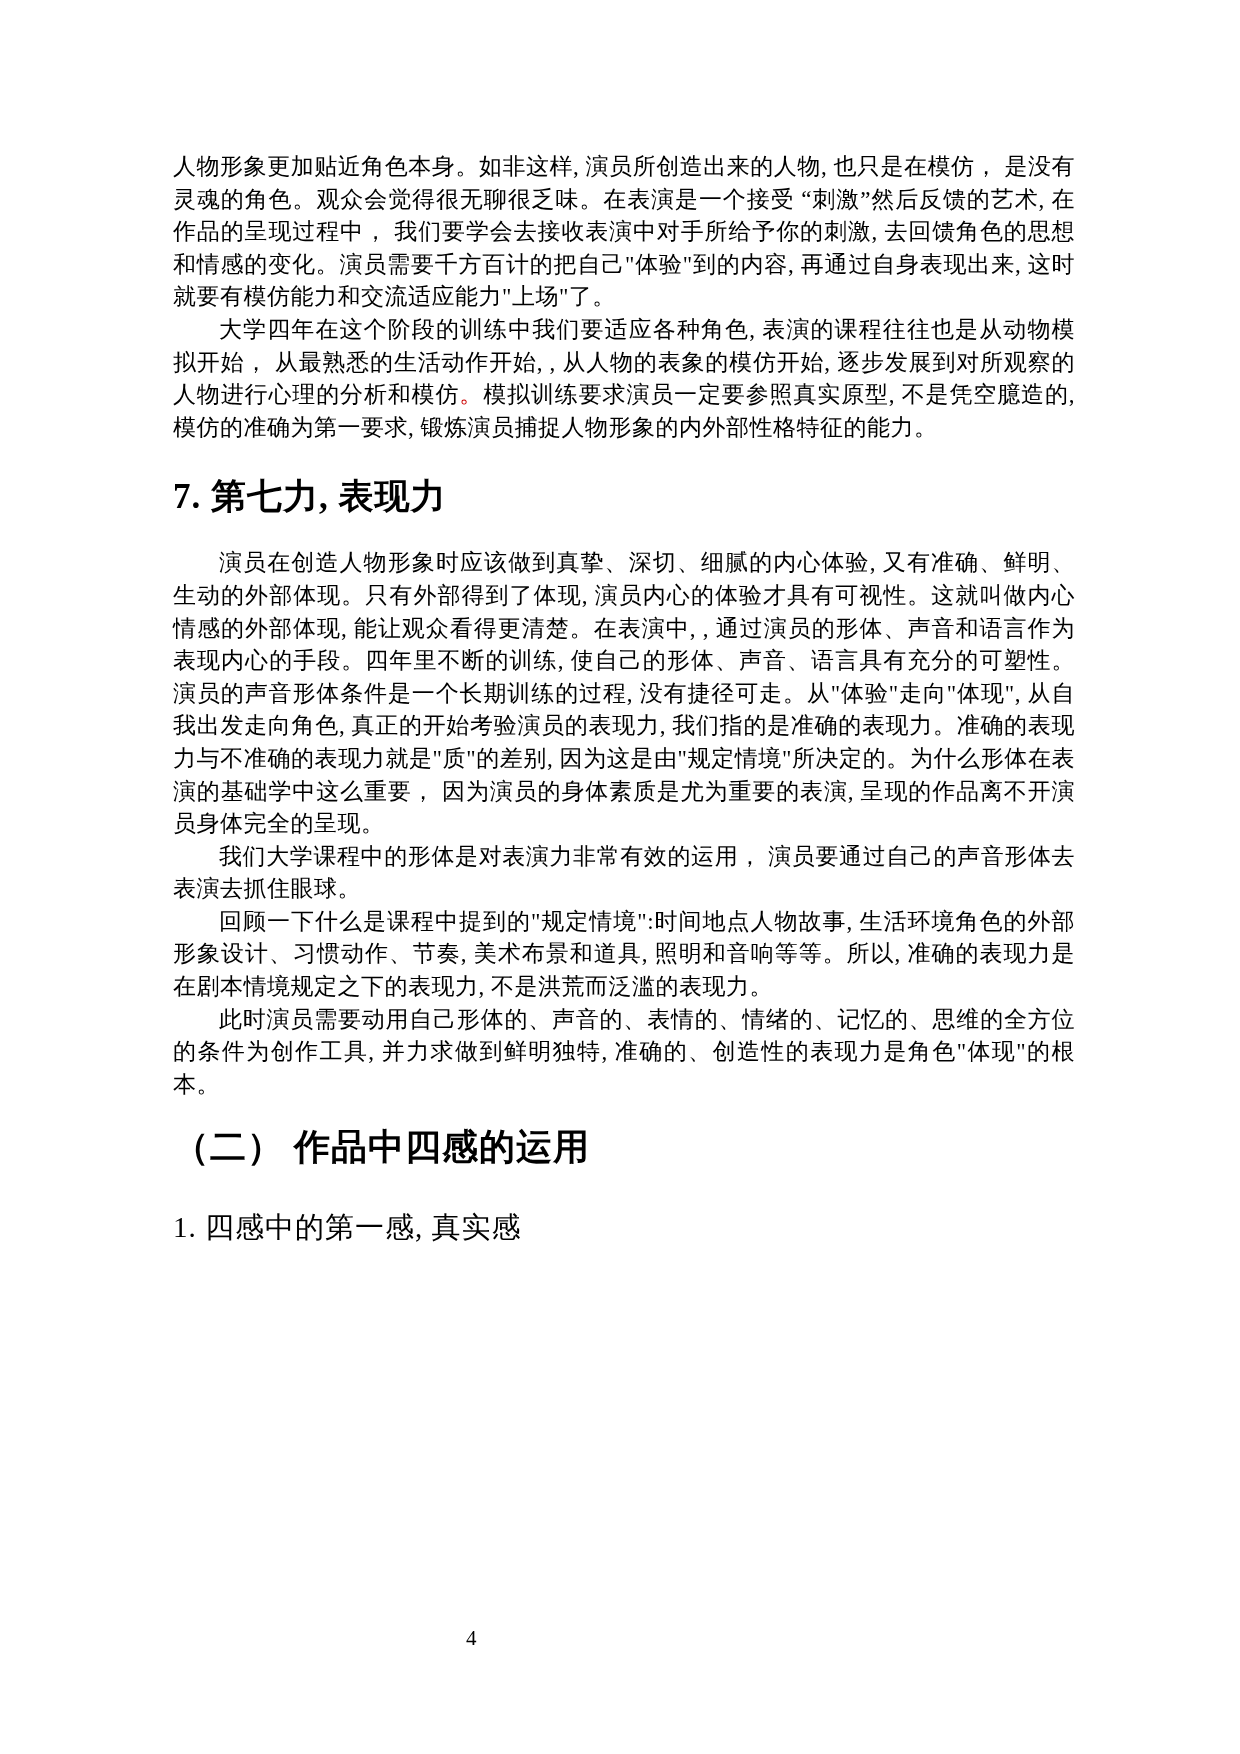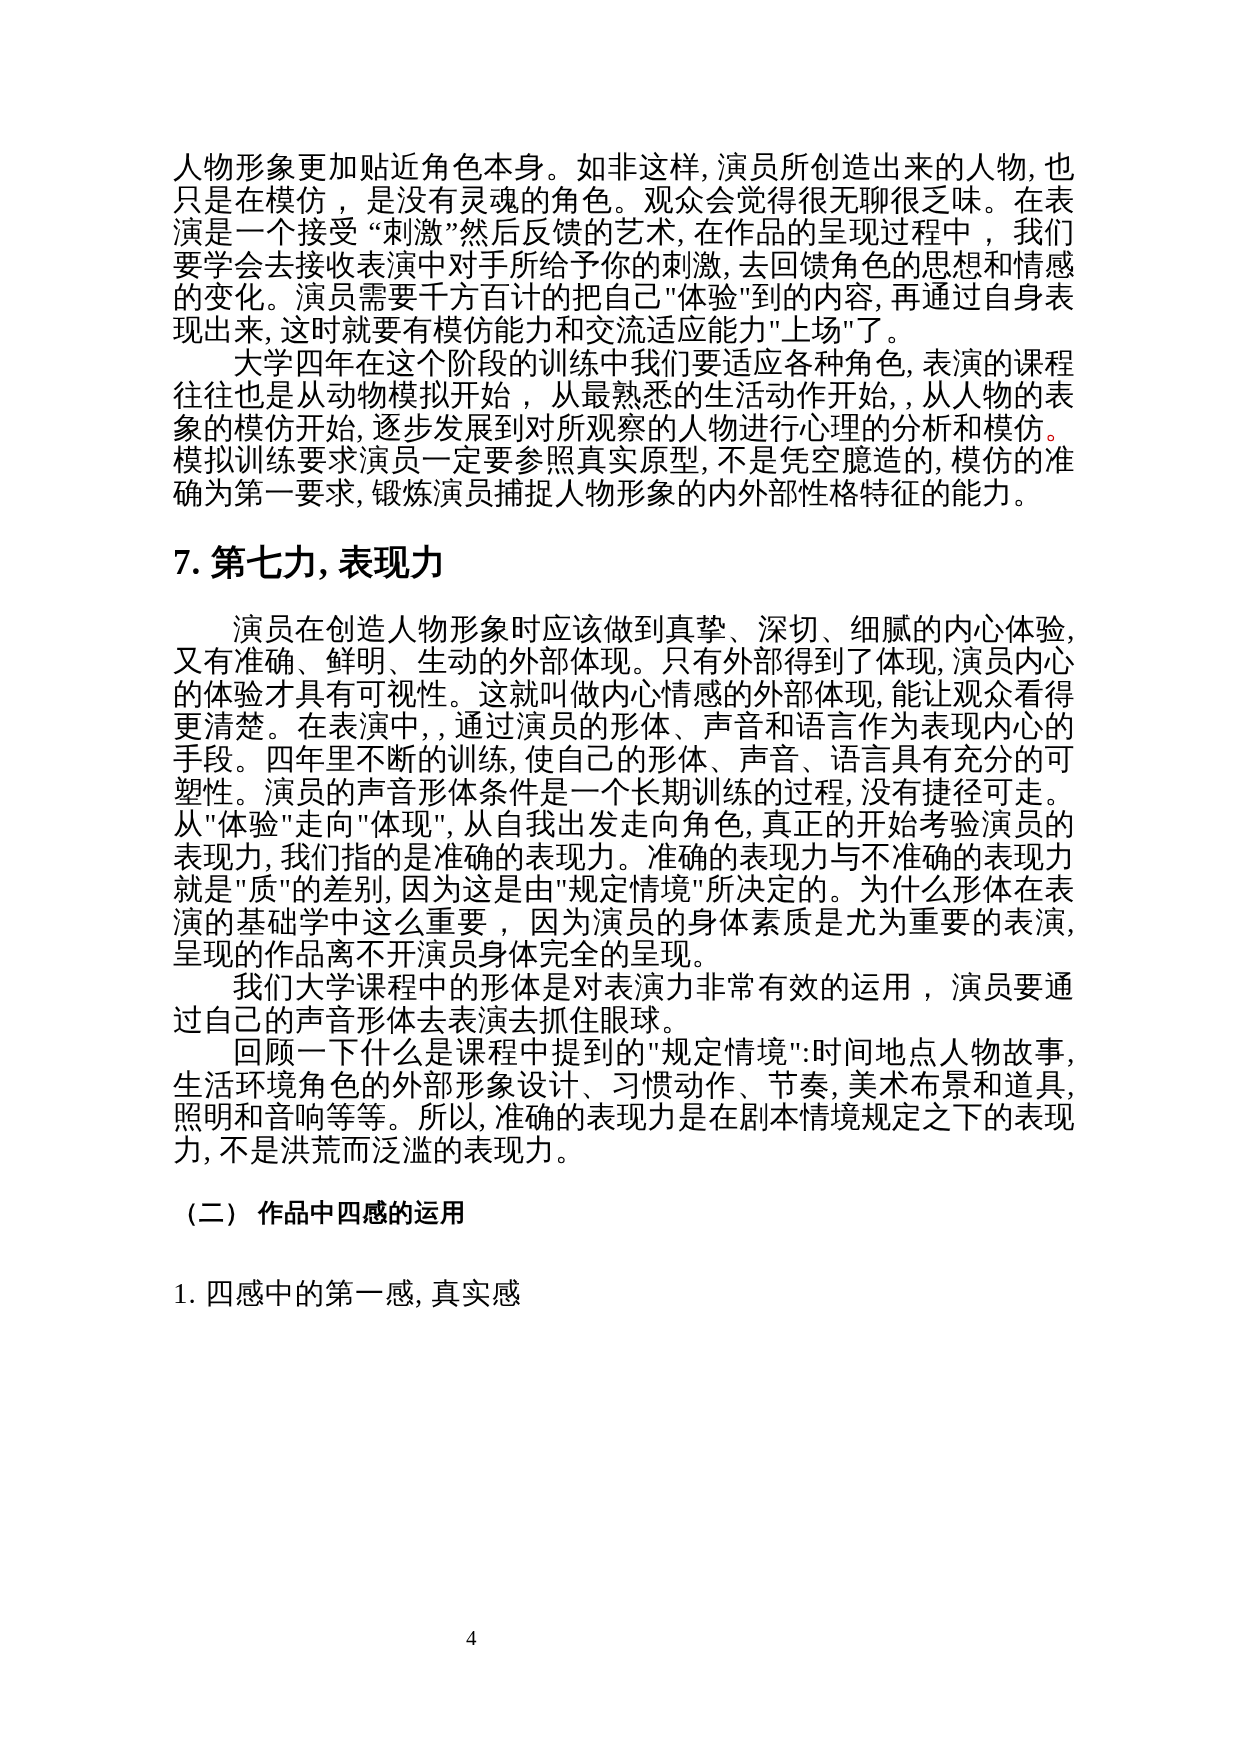--- a/index.html
+++ b/index.html
@@ -17,41 +17,41 @@
     font-family: "Liberation Serif", "DejaVu Serif", serif;
   }
   .content {
     position: absolute;
     left: 173px;
     top: 151px;
     width: 902px;
   }
   .para {
     margin: 0;
-    font-size: 30px;
+    font-size: 23px;
     line-height: 32.6px;
     text-align: justify;
     letter-spacing: 0.5px;
   }
   .indent {
     text-indent: 2em;
   }
   .red-mark {
     color: #cc0000;
   }
   .heading-num {
     margin: 32px 0 29px 0;
     font-size: 35px;
     line-height: 42px;
     font-weight: 700;
     letter-spacing: 1px;
   }
   .heading-section {
     margin: 25px 0 0 0;
-    font-size: 25px;
+    font-size: 36px;
     line-height: 42px;
     font-weight: 700;
     letter-spacing: 1px;
   }
   .heading-sub {
     margin: 38px 0 0 0;
     font-size: 29px;
     line-height: 42px;
     font-weight: 400;
     letter-spacing: 1px;
@@ -80,20 +80,21 @@
 
 
     <h2 class="heading-num">7. 第七力, 表现力</h2>
 
     <p class="para indent">演员在创造人物形象时应该做到真挚、深切、细腻的内心体验, 又有准确、鲜明、生动的外部体现。只有外部得到了体现, 演员内心的体验才具有可视性。这就叫做内心情感的外部体现, 能让观众看得更清楚。在表演中, , 通过演员的形体、声音和语言作为表现内心的手段。四年里不断的训练, 使自己的形体、声音、语言具有充分的可塑性。演员的声音形体条件是一个长期训练的过程, 没有捷径可走。从"体验"走向"体现", 从自我出发走向角色, 真正的开始考验演员的表现力, 我们指的是准确的表现力。准确的表现力与不准确的表现力就是"质"的差别, 因为这是由"规定情境"所决定的。为什么形体在表演的基础学中这么重要， 因为演员的身体素质是尤为重要的表演, 呈现的作品离不开演员身体完全的呈现。</p>
 
     <p class="para indent">我们大学课程中的形体是对表演力非常有效的运用， 演员要通过自己的声音形体去表演去抓住眼球。</p>
 
     <p class="para indent">回顾一下什么是课程中提到的"规定情境":时间地点人物故事, 生活环境角色的外部形象设计、习惯动作、节奏, 美术布景和道具, 照明和音响等等。所以, 准确的表现力是在剧本情境规定之下的表现力, 不是洪荒而泛滥的表现力。</p>
 
+    <p class="para indent">此时演员需要动用自己形体的、声音的、表情的、情绪的、记忆的、思维的全方位的条件为创作工具, 并力求做到鲜明独特, 准确的、创造性的表现力是角色"体现"的根本。</p>
 
     <h2 class="heading-section">（二） 作品中四感的运用</h2>
 
     <h2 class="heading-sub">1. 四感中的第一感, 真实感</h2>
 
   </div>
 
   <div class="page-number">4</div>
 </div>
 

